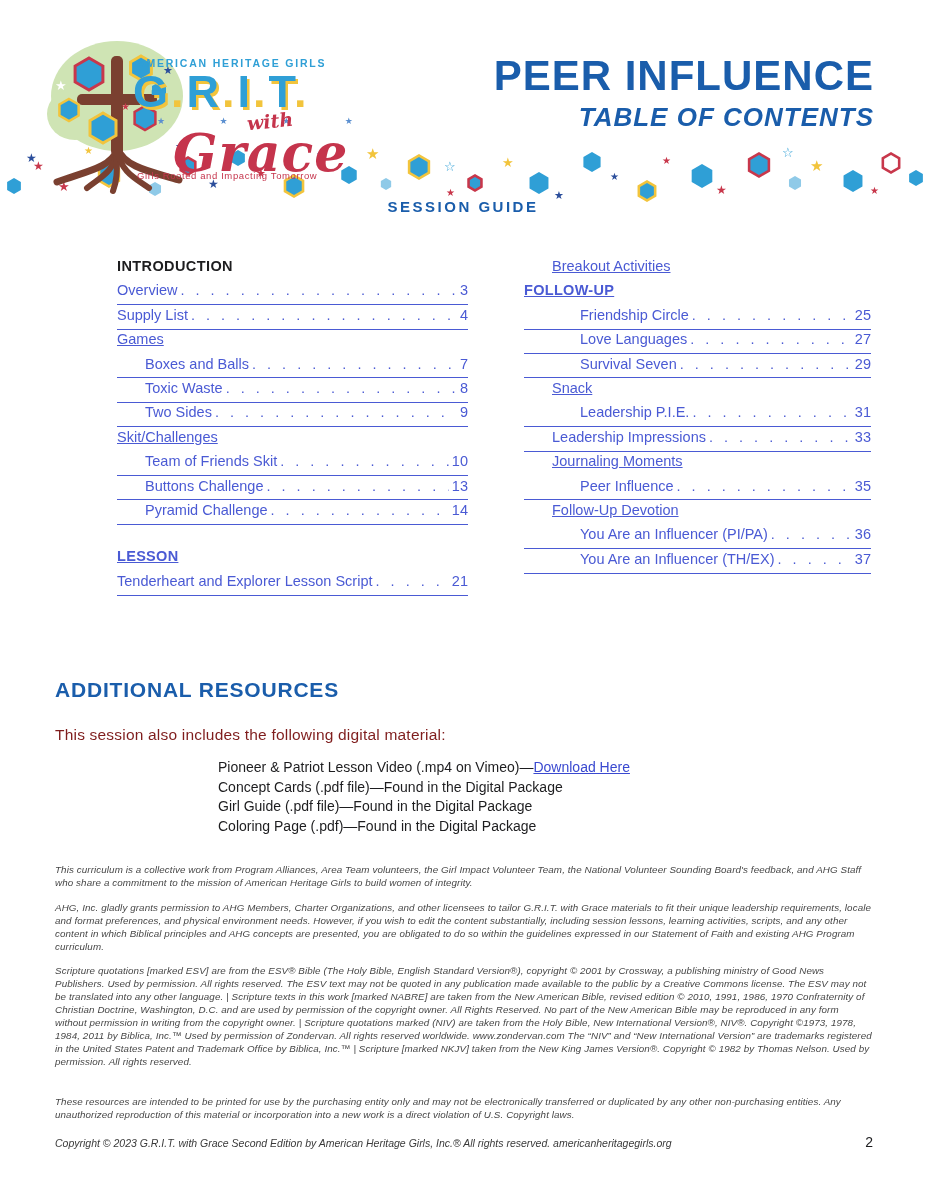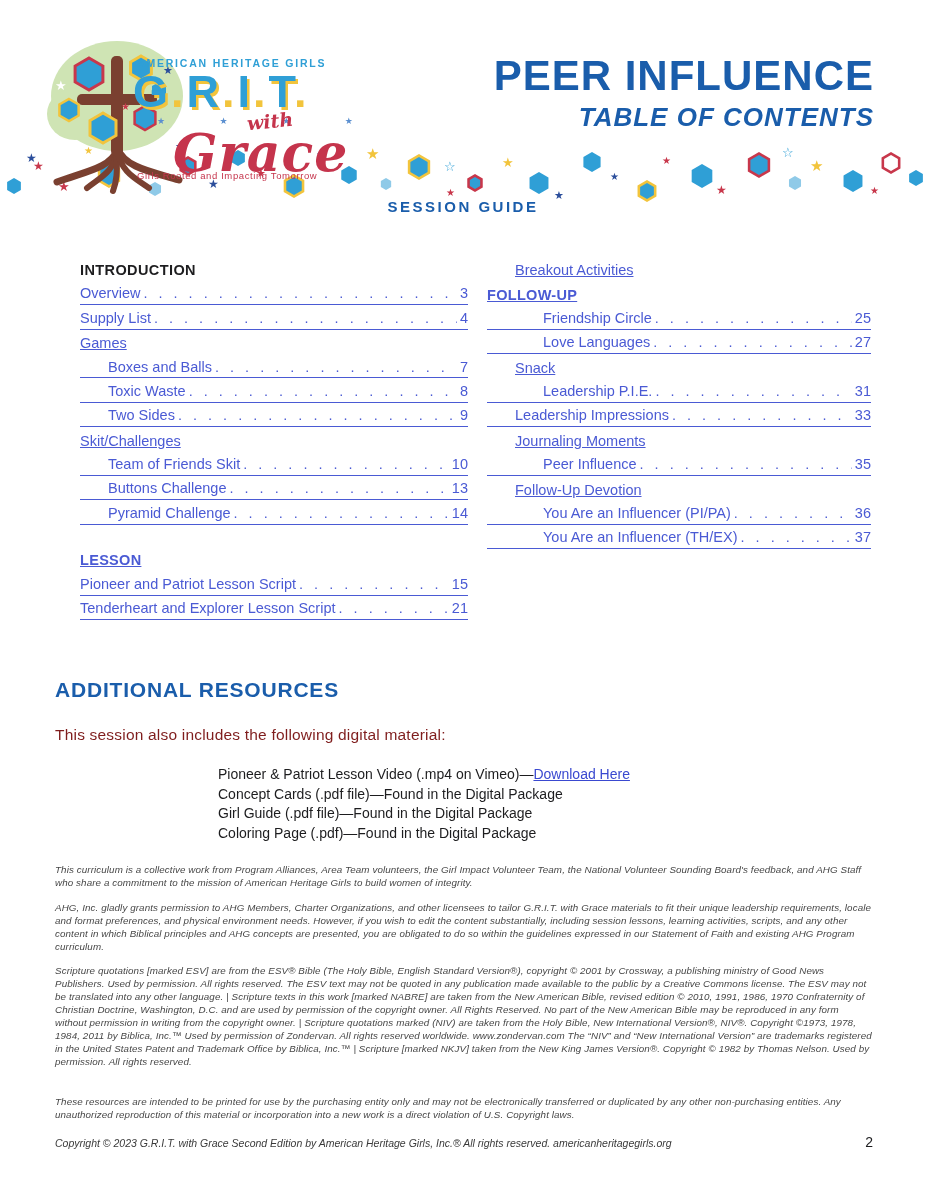--- a/index.html
+++ b/index.html
@@ -57,40 +57,40 @@
 
   
   .session-heading {
     position:absolute; left:0; top:198px; width:926px; text-align:center;
     font-size:15px; font-weight:bold; letter-spacing:2.5px; color:#1a5dab;
   }
   .toc-col { position:absolute; top:258px; }
   #toc-left  { left:80px;  width:388px; }
   #toc-right { left:487px; width:384px; }
   .toc-row {
-    display:flex; align-items:center; height:24.4px; font-size:14.5px;
-    color:#4a5ad4; overflow:hidden;
+    display:flex; align-items:flex-start; height:24.4px; font-size:14.5px;
+    color:#4a5ad4; overflow:hidden;margin-left:37px;
   }
   .toc-row.rule { border-bottom:1.5px solid #4a5ad4; height:22.9px; margin-bottom:1.5px; }
   .toc-label { white-space:nowrap; }
   .toc-dots { flex:1; overflow:hidden; white-space:nowrap; letter-spacing:3.5px; margin:0 3px; }
   .toc-dots::after { content:". . . . . . . . . . . . . . . . . . . . . . . . . . . . . . . . . . . . . . . . . . . ."; }
   .toc-page { white-space:nowrap; }
   .toc-heading { text-decoration:underline; }
   .toc-heading.plain { color:#1d1d1f; font-weight:bold; text-decoration:none; letter-spacing:0.4px; }
   .toc-heading.bold { font-weight:bold; letter-spacing:0.3px; }
   .toc-spacer { height:22px; }
   .ind1 { padding-left:28px; }
   .ind2 { padding-left:56px; }
 
   
   .resources { position:absolute; left:55px; top:678px; width:816px; }
   .res-heading { font-size:21px; font-weight:bold; color:#1a5dab; letter-spacing:0.8px; }
   .res-intro { font-size:15.5px; color:#7f1d1d; margin-top:24px; letter-spacing:0.2px; }
-  .res-list { margin-top:21px; margin-left:163px; font-size:14px; line-height:19.6px; color:#1d1d1f; }
+  .res-list { margin-top:14px; margin-left:163px; font-size:14px; line-height:19.6px; color:#1d1d1f; }
   .res-link { color:#3a49d0; text-decoration:underline; cursor:pointer; }
 
   
   .legal { position:absolute; left:55px; top:864px; width:818px; }
   .legal p {
     font-size:9.8px; line-height:12.9px; font-style:italic; color:#474747;
     margin-bottom:12px; letter-spacing:0.1px;
   }
   .legal p.gap { margin-bottom:27px; }
 
@@ -247,25 +247,20 @@
       <div class="toc-row ind1 rule">
         <span class="toc-label">Pyramid Challenge</span>
         <span class="toc-dots"></span>
         <span class="toc-page">14</span>
       </div>
       <div class="toc-spacer"></div>
       <div class="toc-row">
         <span class="toc-heading bold">LESSON</span>
       </div>
       <div class="toc-row rule">
-        <span class="toc-label">Pioneer and Patriot Lesson Script</span>
-        <span class="toc-dots"></span>
-        <span class="toc-page">15</span>
-      </div>
-      <div class="toc-row rule">
         <span class="toc-label">Tenderheart and Explorer Lesson Script</span>
         <span class="toc-dots"></span>
         <span class="toc-page">21</span>
       </div>
     </div>
   <div class="toc-col" id="toc-right">
       <div class="toc-row ind1">
         <span class="toc-heading">Breakout Activities</span>
       </div>
       <div class="toc-row">
@@ -273,20 +268,25 @@
       </div>
       <div class="toc-row ind2 rule">
         <span class="toc-label">Friendship Circle</span>
         <span class="toc-dots"></span>
         <span class="toc-page">25</span>
       </div>
       <div class="toc-row ind2 rule">
         <span class="toc-label">Love Languages</span>
         <span class="toc-dots"></span>
         <span class="toc-page">27</span>
+      </div>
+      <div class="toc-row ind2 rule">
+        <span class="toc-label">Survival Seven</span>
+        <span class="toc-dots"></span>
+        <span class="toc-page">29</span>
       </div>
       <div class="toc-row ind1">
         <span class="toc-heading">Snack</span>
       </div>
       <div class="toc-row ind2 rule">
         <span class="toc-label">Leadership P.I.E.</span>
         <span class="toc-dots"></span>
         <span class="toc-page">31</span>
       </div>
       <div class="toc-row ind1 rule">

